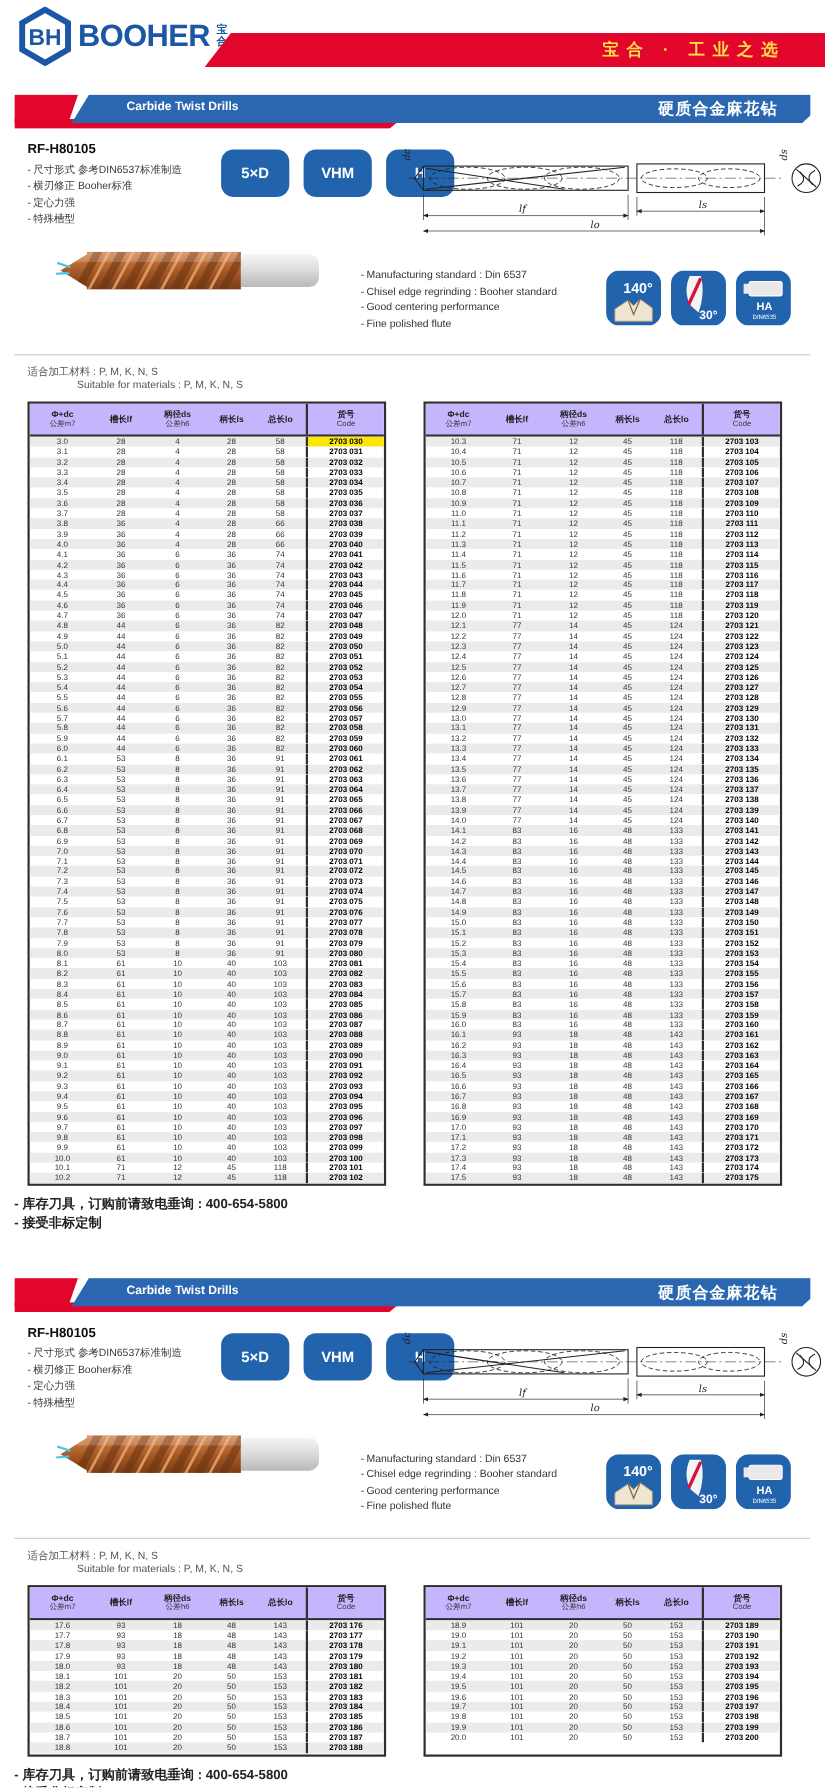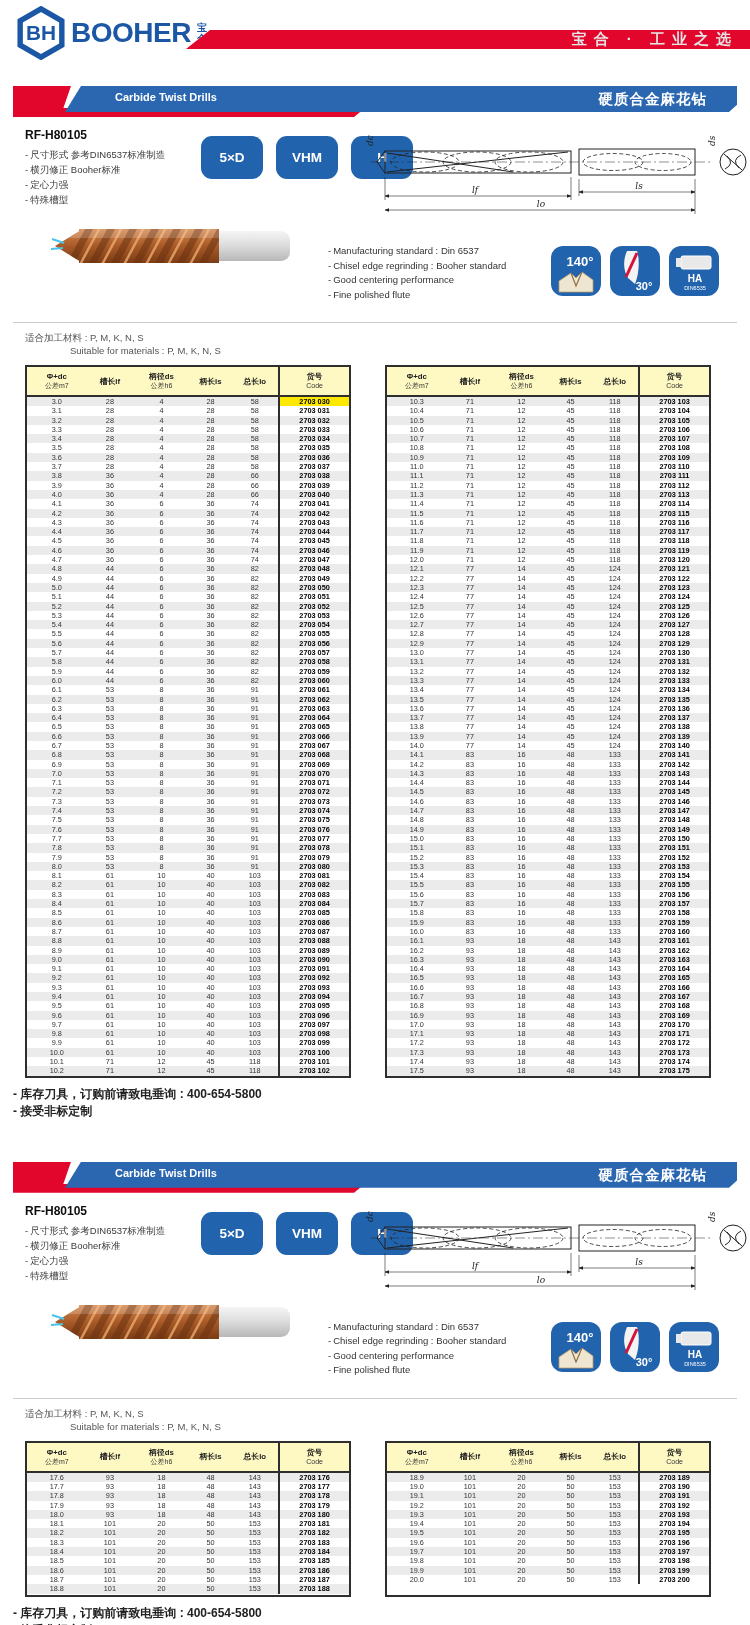--- a/index.html
+++ b/index.html
@@ -12,24 +12,24 @@
   }
   *{box-sizing:border-box;margin:0;padding:0;}
   body{font-family:"Liberation Sans",sans-serif;background:#fff;}
   .page{width:750px;height:1625px;background:#ffffff;position:relative;overflow:hidden;}
 
   
   .header{position:relative;height:74px;text-align:center;}
   .logo{position:absolute;left:16px;top:6px;display:flex;align-items:center;gap:5px;}
   .logo-text{font-size:28px;font-weight:bold;color:var(--logoblue);letter-spacing:-.5px;}
   .logo-cn{width:12px;font-size:10px;line-height:11px;font-weight:bold;color:var(--logoblue);word-break:break-all;}
-  .red-band{position:absolute;left:186px;right:0;top:30px;height:19px;background:var(--red);
+  .red-band{position:absolute;left:186px;right:0;top:30px;height:31px;background:var(--red);
     clip-path:polygon(24px 0,100% 0,100% 100%,0 100%);
-    display:flex;align-items:center;justify-content:flex-end;padding-right:12px;
-    color:#e5e5e5;font-weight:bold;font-size:15px;letter-spacing:7px;}
+    display:flex;align-items:center;justify-content:flex-end;padding-right:36px;
+    color:#fde047;font-weight:bold;font-size:15px;letter-spacing:7px;}
 
   
   .banner{position:relative;height:32px;margin:12px 13px 0;}
   .banner-red-strip{position:absolute;left:0;top:22px;width:352px;height:9px;background:var(--red);
     clip-path:polygon(0 0,100% 0,calc(100% - 11px) 100%,0 100%);z-index:1;}
   .banner-blue{position:absolute;left:40px;right:0;top:0;height:26px;background:var(--blue);
     clip-path:polygon(28px 0,100% 0,100% 72%,calc(100% - 8px) 100%,12px 100%);z-index:2;}
   .banner-red-block{position:absolute;left:0;top:0;width:58px;height:26px;background:var(--red);
     clip-path:polygon(0 0,100% 0,calc(100% - 9px) 100%,0 100%);z-index:3;}
   .banner-en{position:absolute;left:102px;top:5px;color:#fff;font-weight:bold;font-size:11px;z-index:4;}
@@ -52,21 +52,21 @@
   .divider{height:1px;background:#cdcdcd;margin:8px 13px 0;}
   .materials{margin:9px 25px 0;font-size:9.5px;color:#555;display:flex;flex-direction:column;}
   .materials .en{margin-left:45px;}
 
   
   .tables{display:flex;gap:34px;margin:9px 25px 0;}
   .t-wrap{width:326px;border:2px solid var(--border);background:#fff;overflow:hidden;}
   .tables.short .t-wrap{height:156px;}
   .t-grid{display:grid;grid-template-columns:18.5% 14.5% 17.5% 13% 14.5% 22%;}
   .t-grid > :nth-child(6){border-left:2px solid var(--border);}
-  .t-head{background:#fef9c3;border-bottom:2px solid var(--border);height:30px;}
+  .t-head{background:#c4b5fd;border-bottom:2px solid var(--border);height:30px;}
   .t-hcell{display:flex;flex-direction:column;align-items:center;justify-content:center;
     font-size:7.8px;font-weight:bold;color:#222;line-height:9px;}
   .t-hsub{font-size:7px;font-weight:normal;color:#333;}
   .t-row{height:9.3px;overflow:hidden;}
   .t-row > div{font-size:7.3px;line-height:9.3px;text-align:center;color:#333;}
   .t-row.odd{background:#ebebeb;}
   .t-row > .t-code{font-weight:bold;color:#000;}
   .t-row > .t-code.hl{background:var(--hl);}
 
   .section-notes{margin:8px 13px 0;font-size:12px;font-weight:700;color:#222;line-height:17px;}

